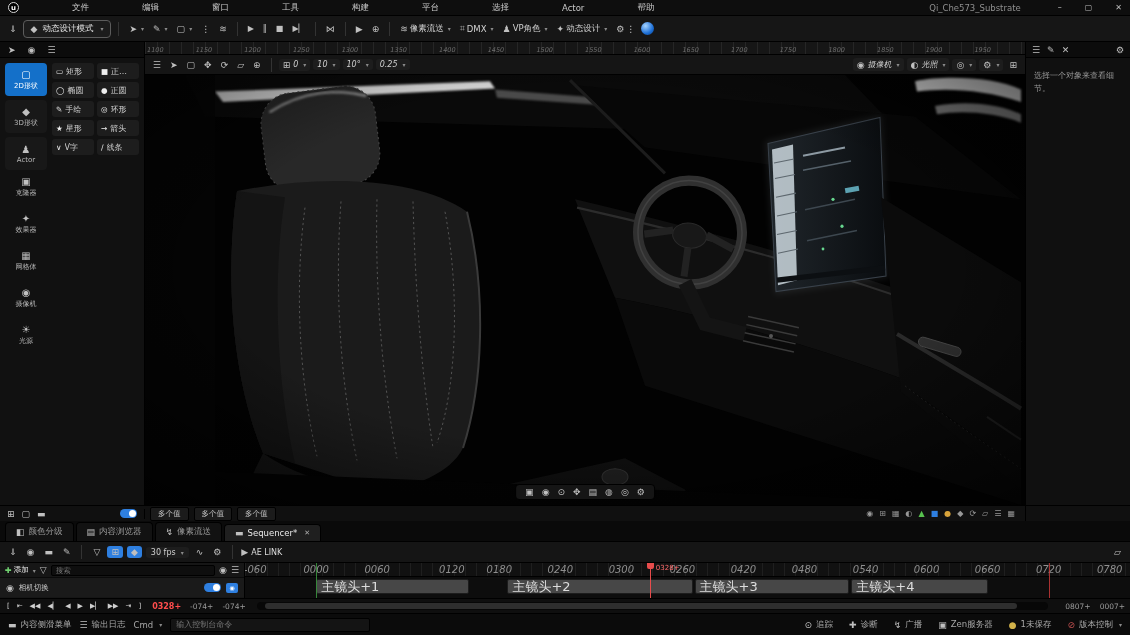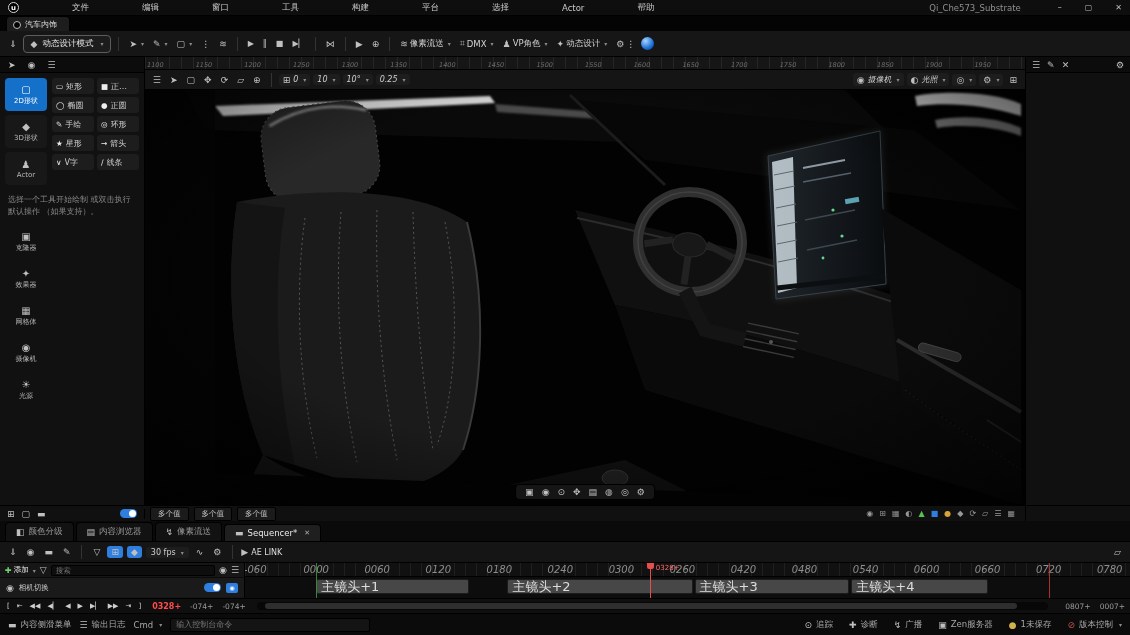--- a/index.html
+++ b/index.html
@@ -186,26 +186,20 @@
 
       <span class="menu-item">帮助</span>
 
     <div class="grow"></div>
     <span class="win-title">Qi_Che573_Substrate</span>
     <span class="winbtn">–</span>
     <span class="winbtn">▢</span>
     <span class="winbtn">✕</span>
   </div>
 
-  <div class="tabbar">
-    <div class="tab">
-      <span class="tab-ico"></span>
-      <span>汽车内饰</span>
-    </div>
-  </div>
 
   <div class="toolbar">
     <span class="tbtn">
         <span class="g">⇓</span>
       </span>
     <div class="mode-dd">
       <span class="g">◆</span>
       <span>动态设计模式</span>
       <span class="caret">▾</span>
     </div>
@@ -361,21 +355,20 @@
                 <span>V字</span>
               </div>
 
               <div class="tool">
                 <span class="g">/</span>
                 <span>线条</span>
               </div>
 
           </div>
         </div>
-        <div class="lp-hint">选择一个工具开始绘制 或双击执行默认操作 （如果支持）。</div>
         <div class="lp-cats">
 
             <div class="cat flat">
               <span class="g">▣</span>
               <span>克隆器</span>
             </div>
 
             <div class="cat flat">
               <span class="g">✦</span>
               <span>效果器</span>
@@ -621,20 +614,21 @@
     </div>
 
     <div class="rp">
       <div class="rp-tabs">
         <span class="g">☰</span>
         <span class="g">✎</span>
         <span class="g">✕</span>
         <div class="grow"></div>
         <span class="g">⚙</span>
       </div>
+      <div class="rp-body">选择一个对象来查看细节。</div>
     </div>
   </div>
 
   <div class="subrow">
     <div class="subrow-left">
       <span class="g">⊞</span>
       <span class="g">▢</span>
       <span class="g">▬</span>
       <div class="grow"></div>
       <span class="toggle"></span>
@@ -766,21 +760,21 @@
         <span class="blue-sq">
             <span>◉</span>
           </span>
       </div>
     </div>
     <div class="seq-right">
       <div class="seq-ruler">
           <span class="tick" style="left: 1.14943%;">-060</span>
           <span class="tick" style="left: 8.04598%;">0000</span>
           <span class="tick" style="left: 14.9425%;">0060</span>
-          <span class="tick" style="left: 21.8391%;">0120</span>
+          <span class="tick" style="left: 21.8391%; padding-left: 27px;">0120</span>
           <span class="tick" style="left: 28.7356%; margin-top: 42px;">0180</span>
           <span class="tick" style="left: 35.6322%;">0240</span>
           <span class="tick" style="left: 42.5287%;">0300</span>
           <span class="tick" style="left: 49.4253%;">0260</span>
           <span class="tick" style="left: 56.3218%;">0420</span>
           <span class="tick" style="left: 63.2184%;">0480</span>
           <span class="tick" style="left: 70.1149%;">0540</span>
           <span class="tick" style="left: 77.0115%;">0600</span>
           <span class="tick" style="left: 83.908%;">0660</span>
           <span class="tick" style="left: 90.8046%;">0720</span>

